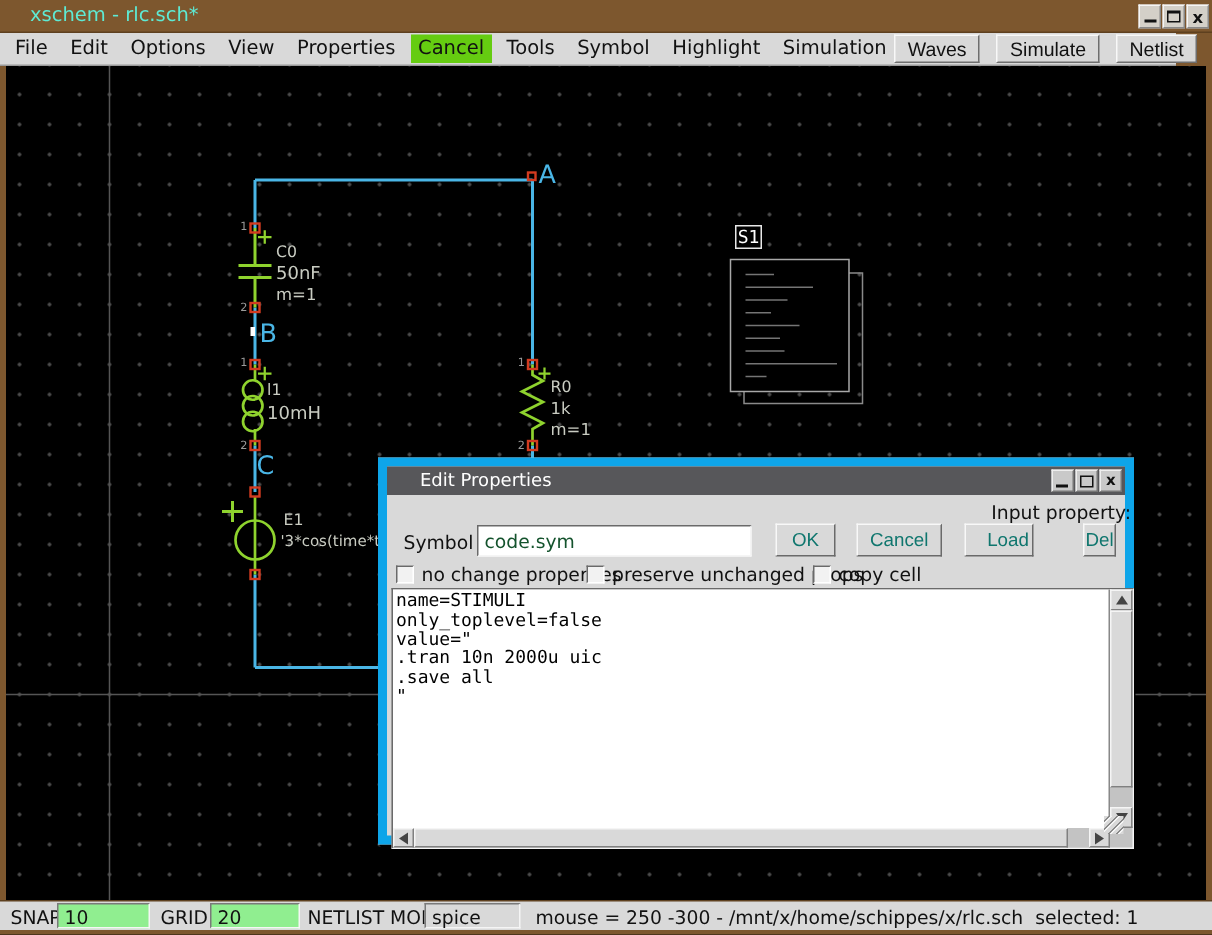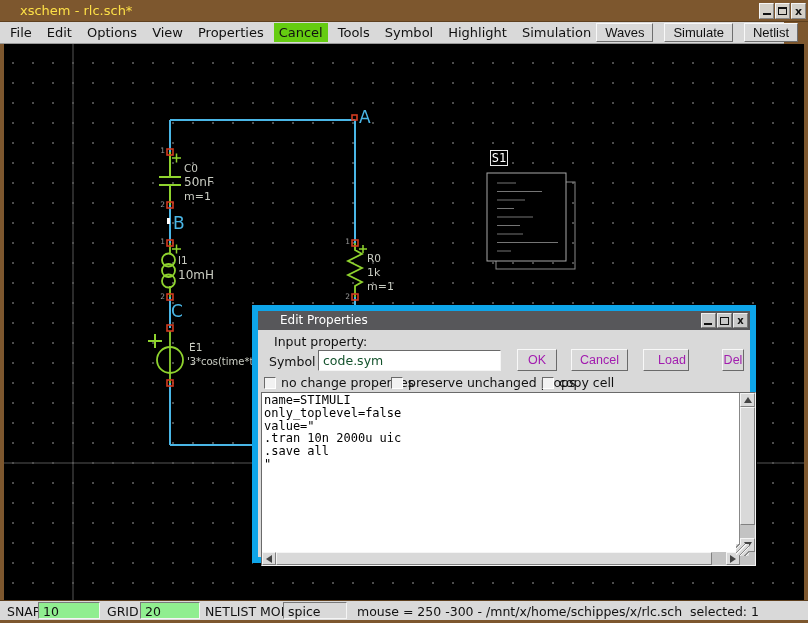--- a/index.html
+++ b/index.html
@@ -4,21 +4,21 @@
 <style>
   * { margin:0; padding:0; box-sizing:border-box; }
   html,body { width:808px; height:623px; }
   body { font-family:"DejaVu Sans", sans-serif; position:relative; overflow:hidden; background:#7d572e; }
 
   
   .window { position:absolute; inset:0; width:808px; height:623px; background:#7d572e; }
 
   .titlebar { position:absolute; left:0; top:0; width:808px; height:22px;
               background:#7d572e; border-bottom:1px solid #5e401f; }
-  .titlebar .title { position:absolute; left:20px; top:3px; color:#fde047; font-size:13px; }
+  .titlebar .title { position:absolute; left:20px; top:3px; color:#5eead4; font-size:13px; }
   .win-btns { position:absolute; right:2px; top:3px; display:flex; gap:1px; }
   .win-btn { width:15px; height:16px; background:#d4d0c8; border:1px solid #888;
              border-top-color:#f5f5f5; border-left-color:#f5f5f5;
              display:flex; align-items:center; justify-content:center; position:relative; }
   .g-min { position:absolute; left:3px; bottom:3px; width:8px; height:2px; background:#111; }
   .g-max { width:9px; height:8px; border:1.5px solid #111; border-top-width:2.5px; }
   .g-close { font-size:11px; font-weight:bold; color:#111; line-height:1; }
 
   .menubar { position:absolute; left:0; top:22px; width:784px; height:22px;
              background:#d9d9d9; border-bottom:1px solid #9a9a9a; display:flex; align-items:center; }
@@ -45,28 +45,28 @@
   .dlg-title { position:absolute; left:0; top:0; right:0; height:19px; background:#57575a;
                color:#fff; font-size:12px; line-height:19px; padding-left:22px; }
   .dlg-btns { position:absolute; right:2px; top:2px; display:flex; gap:1px; }
   .dlg-btn { width:15px; height:15px; background:#c9c9c9; border:1px solid #777;
              border-top-color:#eee; border-left-color:#eee;
              display:flex; align-items:center; justify-content:center; position:relative; }
   .dg-min { position:absolute; left:2px; bottom:2px; width:8px; height:2px; background:#111; }
   .dg-max { width:9px; height:8px; border:1.5px solid #111; }
   .dg-close { font-size:10px; font-weight:bold; color:#111; line-height:1; }
 
-  .dlg-header { position:absolute; left:16px; top:23px; width:100%; text-align:left;
+  .dlg-header { position:absolute; left:4px; top:23px; width:100%; text-align:right;
                 font-size:12.5px; color:#111; }
   .dlg-symbol-label { position:absolute; left:11px; top:43px; font-size:12.5px; color:#111; }
   .dlg-symbol-input { position:absolute; left:60px; top:39px; width:183px; height:21px;
                       background:#fff; border:1px solid #6a6a6a; border-bottom-color:#f5f5f5;
                       border-right-color:#f5f5f5; font-family:"DejaVu Sans", sans-serif;
                       font-size:12.5px; padding:1px 4px; color:#14532d; }
-  .dlg-push { position:absolute; top:38px; height:22px; background:#d9d9d9; color:#a21caf;
+  .dlg-push { position:absolute; top:38px; height:22px; background:#d9d9d9; color:#0f766e;
               font-size:12.5px; text-align:center; line-height:19px;
               border:1px solid #6a6a6a; border-top-color:#f8f8f8; border-left-color:#f8f8f8; }
   .btn-ok     { left:259px; width:40px; }
   .btn-cancel { left:313px; width:57px; }
   .btn-load   { left:385px; width:46px;padding-left:12px; }
   .btn-del    { left:464px; width:22px; }
 
   .dlg-check { position:absolute; top:66px; width:12px; height:12px; background:#f2f2f2;
                border:1px solid #6a6a6a; border-bottom-color:#fff; border-right-color:#fff; }
   .cb1 { left:6px; } .cb2 { left:133px; } .cb3 { left:284px; }

